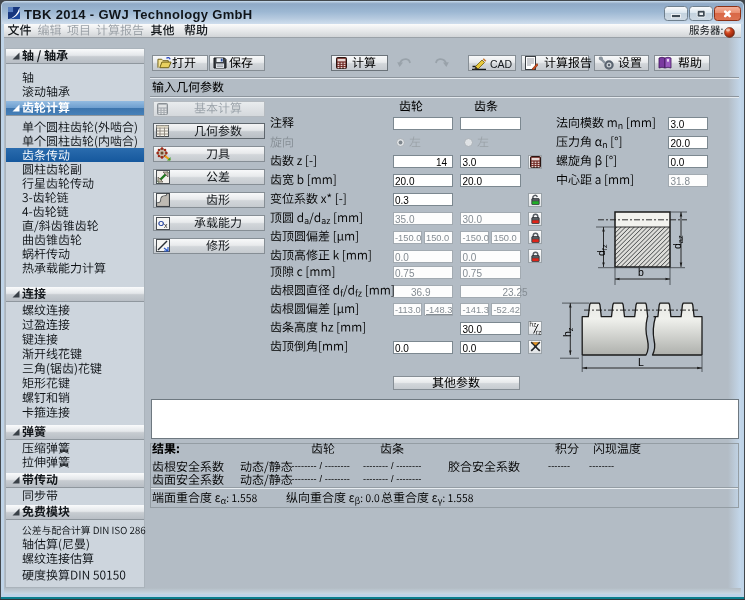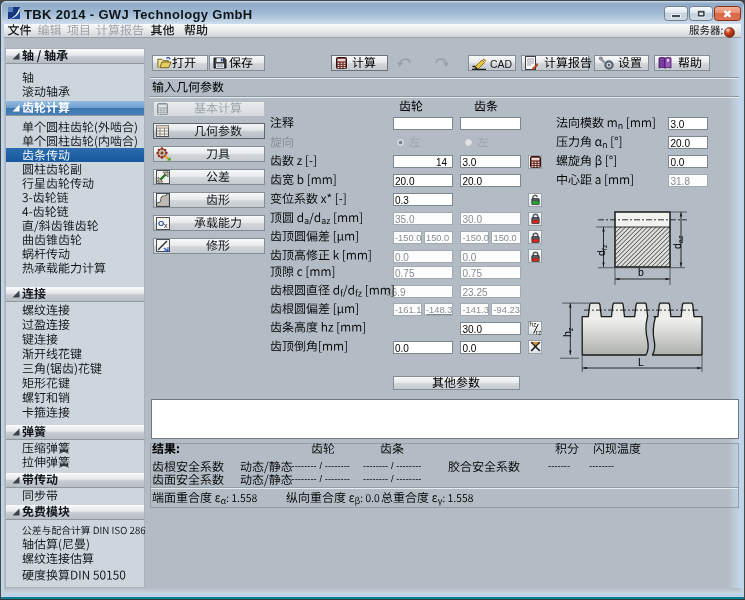--- a/index.html
+++ b/index.html
@@ -254,31 +254,31 @@
 <div style="position:absolute;left:493.5px;top:233.5px;font:9.3px 'Liberation Sans',sans-serif;color:#848c93;white-space:pre;line-height:1;">150.0</div>
 <div style="position:absolute;left:392.5px;top:249.5px;width:60px;height:13px;background:#fdfdfd;border:1px solid #a2aab1;box-sizing:border-box;overflow:hidden;"></div>
 <div style="position:absolute;left:395.0px;top:252.5px;font:10px 'Liberation Sans',sans-serif;color:#848c93;white-space:pre;line-height:1;">0.0</div>
 <div style="position:absolute;left:460px;top:249.5px;width:60.5px;height:13px;background:#fdfdfd;border:1px solid #a2aab1;box-sizing:border-box;overflow:hidden;"></div>
 <div style="position:absolute;left:462.5px;top:252.5px;font:10px 'Liberation Sans',sans-serif;color:#848c93;white-space:pre;line-height:1;">0.0</div>
 <div style="position:absolute;left:392.5px;top:266px;width:60px;height:13px;background:#fdfdfd;border:1px solid #a2aab1;box-sizing:border-box;overflow:hidden;"></div>
 <div style="position:absolute;left:395.0px;top:269px;font:10px 'Liberation Sans',sans-serif;color:#848c93;white-space:pre;line-height:1;">0.75</div>
 <div style="position:absolute;left:460px;top:266px;width:60.5px;height:13px;background:#fdfdfd;border:1px solid #a2aab1;box-sizing:border-box;overflow:hidden;"></div>
 <div style="position:absolute;left:462.5px;top:269px;font:10px 'Liberation Sans',sans-serif;color:#848c93;white-space:pre;line-height:1;">0.75</div>
 <div style="position:absolute;left:392.5px;top:284.5px;width:60px;height:13px;background:#fdfdfd;border:1px solid #a2aab1;box-sizing:border-box;overflow:hidden;"></div>
-<div style="position:absolute;left:386px;top:287.5px;font:10px 'Liberation Sans',sans-serif;color:#848c93;white-space:pre;line-height:1;text-align:right;">36.9</div>
+<div style="position:absolute;left:411px;top:287.5px;font:10px 'Liberation Sans',sans-serif;color:#848c93;white-space:pre;line-height:1;text-align:right;">36.9</div>
 <div style="position:absolute;left:460px;top:284.5px;width:60.5px;height:13px;background:#fdfdfd;border:1px solid #a2aab1;box-sizing:border-box;overflow:hidden;"></div>
-<div style="position:absolute;left:462.5px;top:287.5px;font:10px 'Liberation Sans',sans-serif;color:#848c93;white-space:pre;line-height:1;">23.25</div>
+<div style="position:absolute;left:462.5px;top:287.5px;font:10px 'Liberation Sans',sans-serif;color:#848c93;white-space:pre;line-height:1;padding-left:40px;">23.25</div>
 <div style="position:absolute;left:392.5px;top:303px;width:29px;height:13px;background:#fdfdfd;border:1px solid #a2aab1;box-sizing:border-box;overflow:hidden;"></div>
-<div style="position:absolute;left:395.0px;top:306px;font:9.3px 'Liberation Sans',sans-serif;color:#848c93;white-space:pre;line-height:1;">-161.1</div>
+<div style="position:absolute;left:395.0px;top:306px;font:9.3px 'Liberation Sans',sans-serif;color:#848c93;white-space:pre;line-height:1;">-113.0</div>
 <div style="position:absolute;left:423.5px;top:303px;width:29px;height:13px;background:#fdfdfd;border:1px solid #a2aab1;box-sizing:border-box;overflow:hidden;"></div>
 <div style="position:absolute;left:426.0px;top:306px;font:9.3px 'Liberation Sans',sans-serif;color:#848c93;white-space:pre;line-height:1;text-decoration:underline;">-148.3</div>
 <div style="position:absolute;left:460px;top:303px;width:29px;height:13px;background:#fdfdfd;border:1px solid #a2aab1;box-sizing:border-box;overflow:hidden;"></div>
 <div style="position:absolute;left:462.5px;top:306px;font:9.3px 'Liberation Sans',sans-serif;color:#848c93;white-space:pre;line-height:1;">-141.3</div>
 <div style="position:absolute;left:491px;top:303px;width:29.5px;height:13px;background:#fdfdfd;border:1px solid #a2aab1;box-sizing:border-box;overflow:hidden;"></div>
-<div style="position:absolute;left:493.5px;top:306px;font:9.3px 'Liberation Sans',sans-serif;color:#848c93;white-space:pre;line-height:1;">-94.23</div>
+<div style="position:absolute;left:493.5px;top:306px;font:9.3px 'Liberation Sans',sans-serif;color:#848c93;white-space:pre;line-height:1;">-52.42</div>
 <div style="position:absolute;left:460px;top:321.5px;width:60.5px;height:13px;background:#fff;border:1px solid #7c8890;box-sizing:border-box;overflow:hidden;"></div>
 <div style="position:absolute;left:462.5px;top:324.5px;font:10px 'Liberation Sans',sans-serif;color:#000;white-space:pre;line-height:1;">30.0</div>
 <div style="position:absolute;left:392.5px;top:340.5px;width:60px;height:13px;background:#fff;border:1px solid #7c8890;box-sizing:border-box;overflow:hidden;"></div>
 <div style="position:absolute;left:395.0px;top:343.5px;font:10px 'Liberation Sans',sans-serif;color:#000;white-space:pre;line-height:1;">0.0</div>
 <div style="position:absolute;left:460px;top:340.5px;width:60.5px;height:13px;background:#fff;border:1px solid #7c8890;box-sizing:border-box;overflow:hidden;"></div>
 <div style="position:absolute;left:462.5px;top:343.5px;font:10px 'Liberation Sans',sans-serif;color:#000;white-space:pre;line-height:1;">0.0</div>
 <div style="position:absolute;left:668px;top:117px;width:40px;height:13px;background:#fff;border:1px solid #7c8890;box-sizing:border-box;overflow:hidden;"></div>
 <div style="position:absolute;left:670.5px;top:120px;font:10px 'Liberation Sans',sans-serif;color:#000;white-space:pre;line-height:1;">3.0</div>
 <div style="position:absolute;left:668px;top:136px;width:40px;height:13px;background:#fff;border:1px solid #7c8890;box-sizing:border-box;overflow:hidden;"></div>
 <div style="position:absolute;left:670.5px;top:139px;font:10px 'Liberation Sans',sans-serif;color:#000;white-space:pre;line-height:1;">20.0</div>

